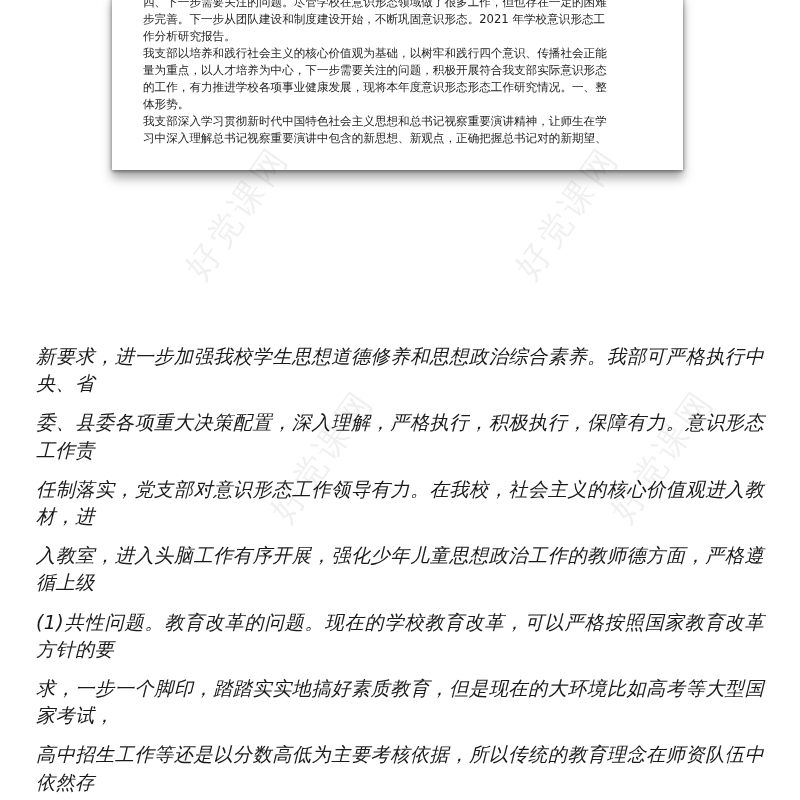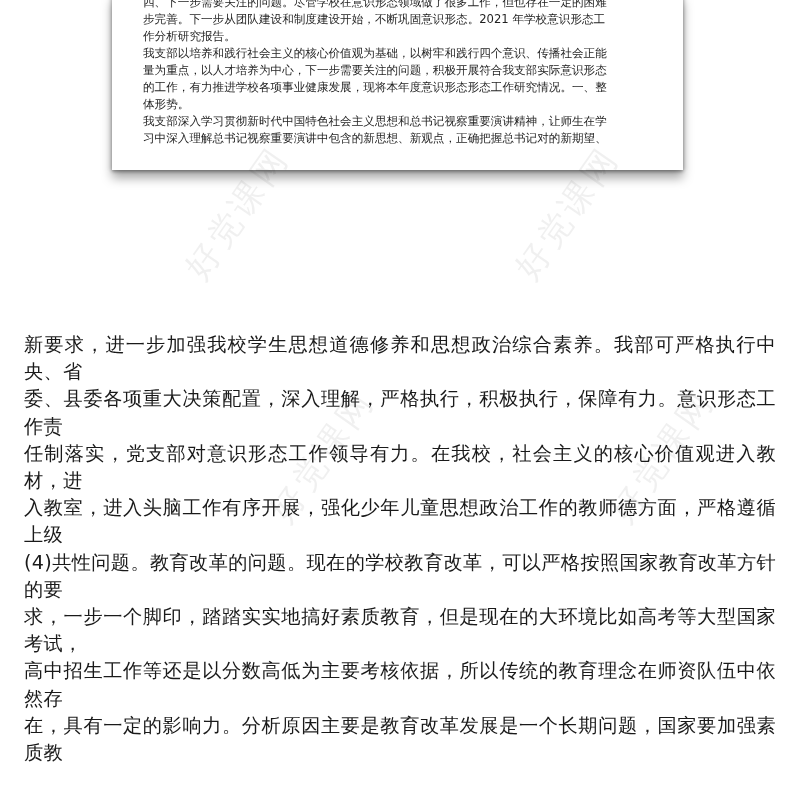--- a/index.html
+++ b/index.html
@@ -18,21 +18,21 @@
   .card-text {
     position:absolute; left:31px; top:0; width:508px;
     font-size:11.6px; line-height:17px; color:#1f1f1f;
   }
   .card-text p { margin:0; text-align:justify; text-align-last:left; }
   .body-text {
     position:absolute; left:24px; top:331px; width:752px;
     font-size:19.2px; line-height:27.2px; color:#1a1a1a;
     letter-spacing:0.3px;
   }
-  .body-text p { margin:0; text-align:justify; }
+  .body-text p { margin:12px; text-align:justify;font-style:italic; }
   .watermark {
     position:absolute; font-size:34px; color:rgba(0,0,0,0.06);
     transform:rotate(-55deg); transform-origin:left top; white-space:nowrap;
     pointer-events:none; letter-spacing:4px;
   }
 </style>
 </head>
 <body>
 
 <div class="page-card">
@@ -52,18 +52,18 @@
 <div class="watermark" style="left:175px;top:262px;">好党课网</div>
 <div class="watermark" style="left:505px;top:262px;">好党课网</div>
 <div class="watermark" style="left:260px;top:505px;">好党课网</div>
 <div class="watermark" style="left:600px;top:505px;">好党课网</div>
 
 <div class="body-text">
   <p>新要求，进一步加强我校学生思想道德修养和思想政治综合素养。我部可严格执行中央、省</p>
   <p>委、县委各项重大决策配置，深入理解，严格执行，积极执行，保障有力。意识形态工作责</p>
   <p>任制落实，党支部对意识形态工作领导有力。在我校，社会主义的核心价值观进入教材，进</p>
   <p>入教室，进入头脑工作有序开展，强化少年儿童思想政治工作的教师德方面，严格遵循上级</p>
-  <p>(4)共性问题。教育改革的问题。现在的学校教育改革，可以严格按照国家教育改革方针的要</p>
+  <p>(1)共性问题。教育改革的问题。现在的学校教育改革，可以严格按照国家教育改革方针的要</p>
   <p>求，一步一个脚印，踏踏实实地搞好素质教育，但是现在的大环境比如高考等大型国家考试，</p>
   <p>高中招生工作等还是以分数高低为主要考核依据，所以传统的教育理念在师资队伍中依然存</p>
   <p>在，具有一定的影响力。分析原因主要是教育改革发展是一个长期问题，国家要加强素质教</p>
 
 </div>
 
 </body></html>

